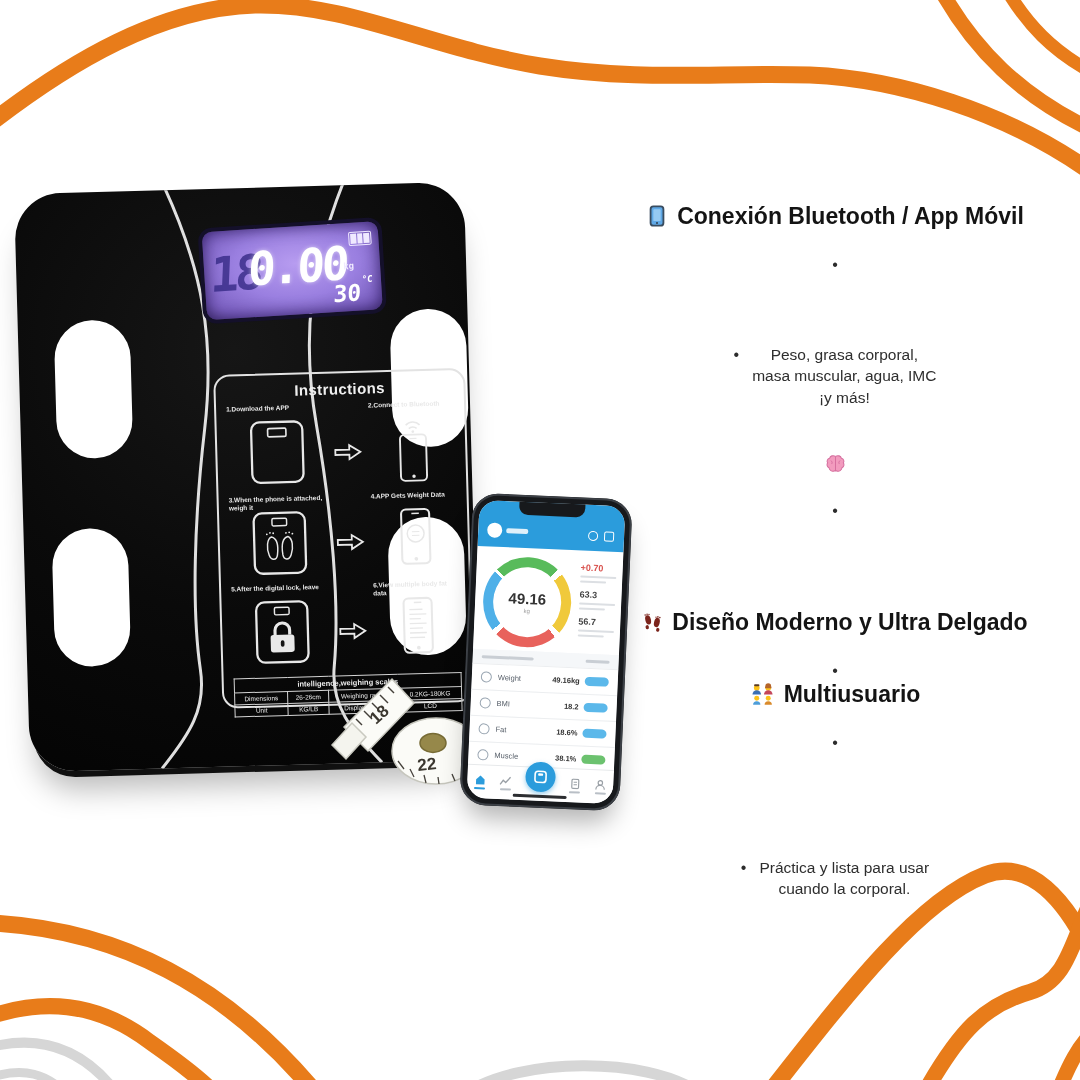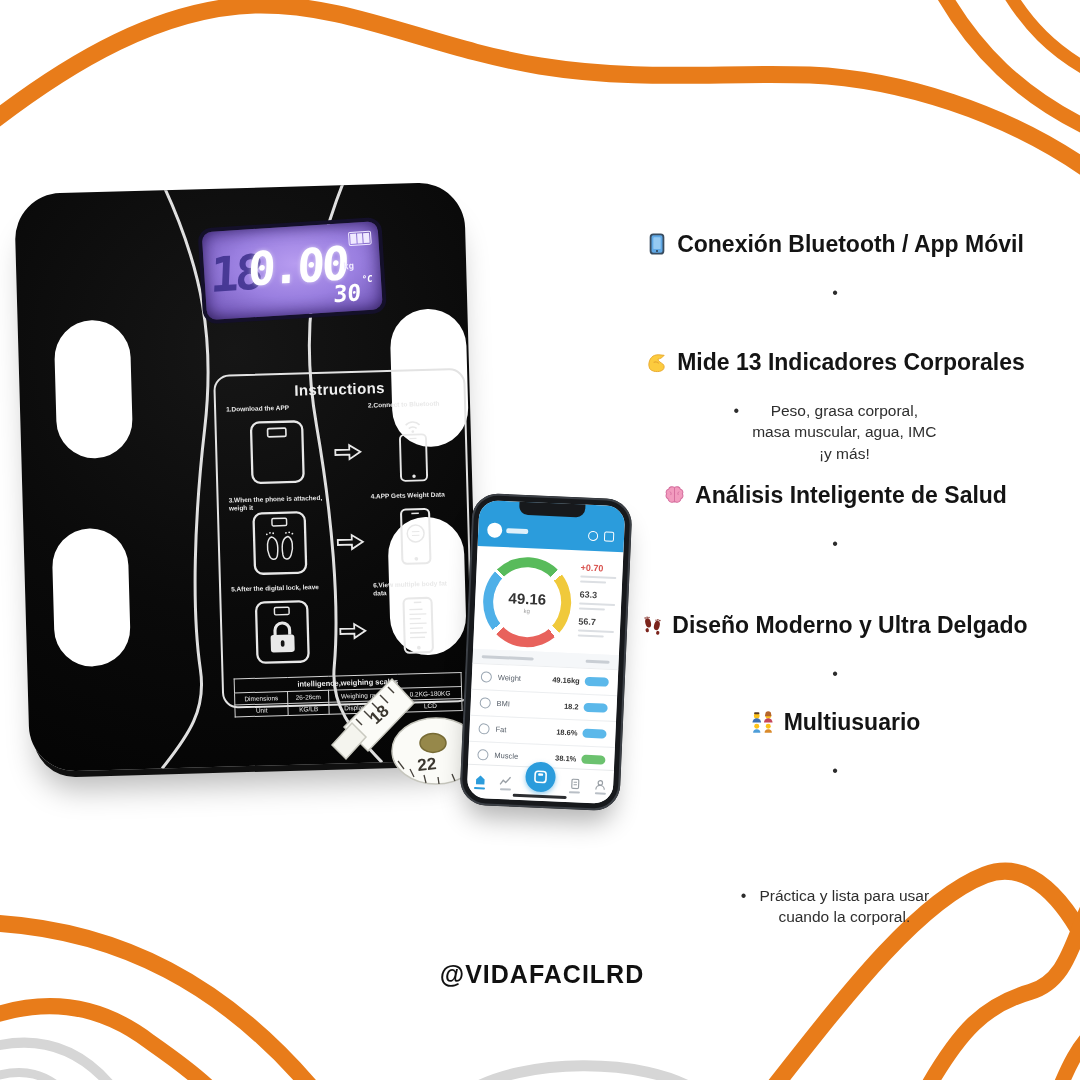--- a/index.html
+++ b/index.html
@@ -88,21 +88,21 @@
        display:flex;align-items:center;justify-content:space-around;}
   .nav-item{display:flex;flex-direction:column;align-items:center;gap:2px;}
   .nav-lbl{width:11px;height:2px;border-radius:1px;background:#b9bfc6;}
   .nav-lbl.blue{background:#2b9cdc;}
   .navbtn{width:30px;height:30px;border-radius:50%;background:#2b9cdc;margin-top:-16px;
           display:flex;align-items:center;justify-content:center;box-shadow:0 2px 5px rgba(43,156,220,.5);}
   .home-ind{position:absolute;left:50%;bottom:3px;transform:translateX(-50%);width:54px;height:3px;
             border-radius:2px;background:#2c2e31;z-index:7;}
 
   
-  .feature{position:absolute;left:600px;width:470px;text-align:center;margin-top:28px;}
+  .feature{position:absolute;left:600px;width:470px;text-align:center;}
   .f-title{display:flex;align-items:center;justify-content:center;gap:9px;
            font-size:23px;font-weight:bold;color:#141414;line-height:1.22;white-space:pre-line;}
   .f-icon{display:inline-flex;flex:none;}
   .f-bullet{display:flex;justify-content:center;align-items:flex-start;gap:13px;margin-top:24px;}
   .dot{font-size:16px;color:#2c2c2c;line-height:1.35;}
   .bl{font-size:15.5px;color:#2e2e2e;line-height:1.38;white-space:pre-line;}
 
   .handle{position:absolute;left:392px;top:960px;width:300px;text-align:center;
           font-size:25px;font-weight:bold;letter-spacing:1px;color:#111;}
 </style>
@@ -427,54 +427,44 @@
           </svg>
       </span>
       <span>Conexión Bluetooth / App Móvil</span>
     </div>
     <div class="f-bullet">
       <span class="dot">•</span>
     </div>
   </div>
 
   <div class="feature" style="top:320px">
-    <div class="f-title">
-      <span class="f-icon">
-        <svg width="23" height="23" viewBox="0 0 24 24">
-            <path d="M4 15 C4 8 8 3.5 14.5 4 L20 4.5 C18 7 16 8 13.5 8.5 C14 11 16.5 12 18.5 13.5 C20.5 15 20.5 18 18.5 19.8 C14.5 22.8 6.5 21.5 4.8 18.2 Z" fill="#FCCB3E" stroke="#E8A930" stroke-width="1"></path>
-            <path d="M9 12 C11 11 13 11.5 14.5 13" fill="none" stroke="#E8A930" stroke-width="1.2"></path>
-          </svg>
-      </span>
-      <span>Mide 13 Indicadores Corporales</span>
-    </div>
     <div class="f-bullet">
       <span class="dot">•</span>
       <span class="bl">Peso, grasa corporal,
 masa muscular, agua, IMC
 ¡y más!</span>
     </div>
   </div>
 
   <div class="feature" style="top:453px">
     <div class="f-title">
       <span class="f-icon">
         <svg width="23" height="23" viewBox="0 0 24 24">
             <path d="M12 3.5 C9.5 2 6.5 3 5.8 5.5 C3.5 6 2.6 8.5 3.8 10.2 C2.6 12 3.2 14.6 5.2 15.4 C5.6 18 8.2 19.6 10.5 18.8 L12 18.4 L13.5 18.8 C15.8 19.6 18.4 18 18.8 15.4 C20.8 14.6 21.4 12 20.2 10.2 C21.4 8.5 20.5 6 18.2 5.5 C17.5 3 14.5 2 12 3.5 Z" fill="#F29BBE" stroke="#D56E9E" stroke-width="1.1"></path>
             <path d="M12 4 L12 18" stroke="#D56E9E" stroke-width="1"></path>
             <path d="M7 8 C8.5 8.5 9 10 8 11.5 M17 8 C15.5 8.5 15 10 16 11.5" fill="none" stroke="#D56E9E" stroke-width=".9"></path>
           </svg>
       </span>
-      <span>Análisis Inteligente de Salud</span>
     </div>
     <div class="f-bullet">
       <span class="dot">•</span>
     </div>
   </div>
 
-  <div class="feature" style="top:583px">
+  <div class="feature" style="top:608px">
     <div class="f-title">
       <span class="f-icon">
         <svg width="21" height="21" viewBox="0 0 24 24">
             <g fill="#7B241C">
               <ellipse cx="7" cy="9" rx="3.2" ry="5.4" transform="rotate(-14 7 9)"></ellipse>
               <ellipse cx="6" cy="17.4" rx="1.9" ry="2.4" transform="rotate(-14 6 17.4)"></ellipse>
               <circle cx="3.6" cy="3.4" r=".9"></circle>
               <circle cx="5.8" cy="2.6" r=".9"></circle>
               <circle cx="8" cy="2.9" r=".8"></circle>
               <ellipse cx="17" cy="12" rx="3.2" ry="5.4" transform="rotate(14 17 12)"></ellipse>
@@ -516,15 +506,14 @@
   </div>
 
   <div class="feature" style="top:833px">
     <div class="f-bullet">
       <span class="dot">•</span>
       <span class="bl">Práctica y lista para usar
 cuando la corporal.</span>
     </div>
   </div>
 
-  <div class="handle">@VIDAFACILRD</div>
 
 </div>
 
 </body></html>

